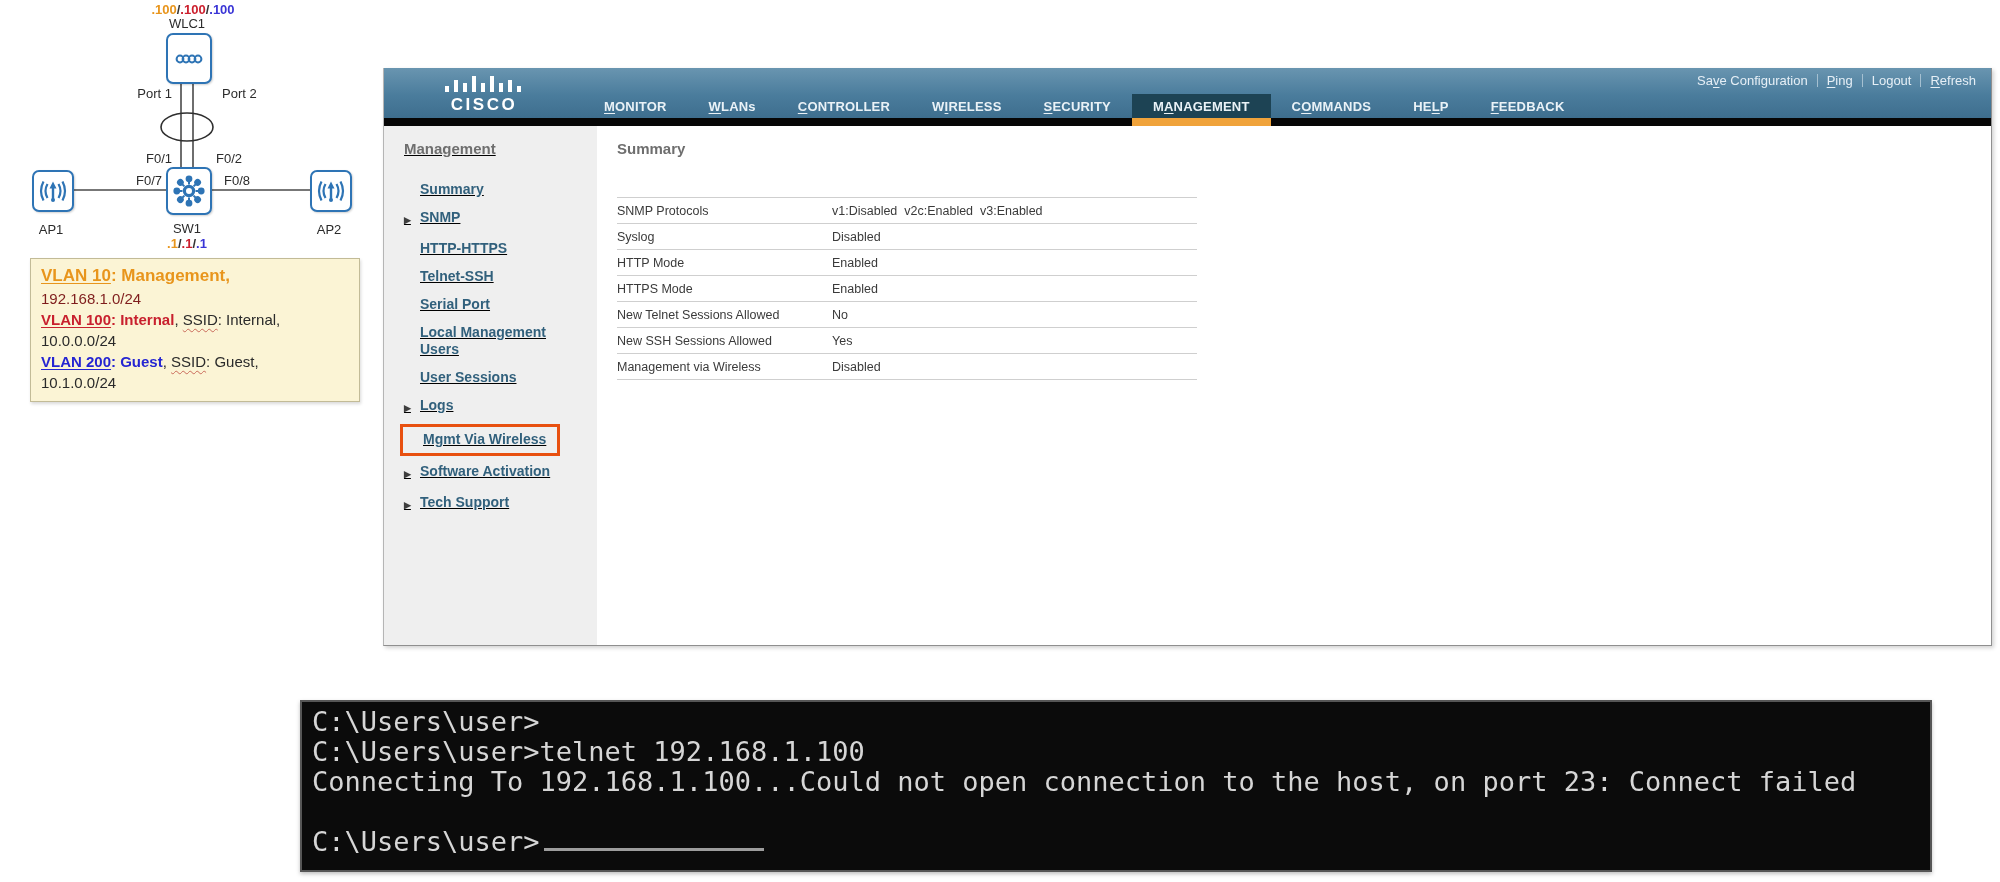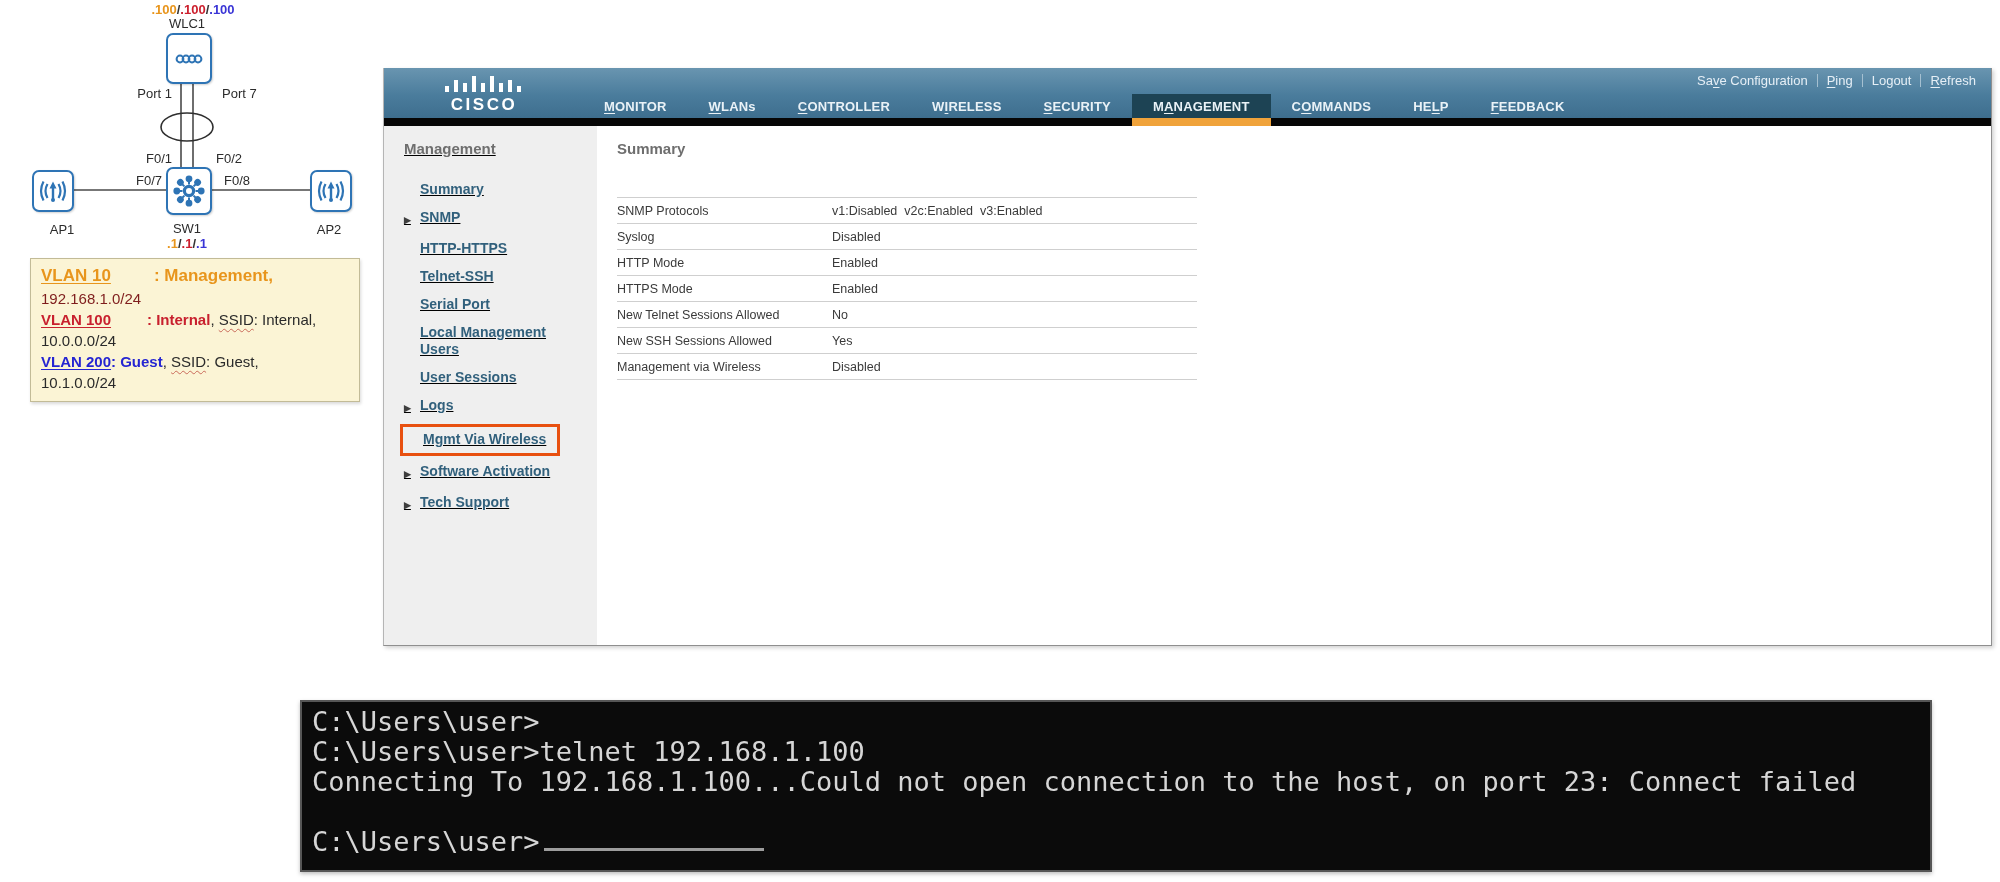--- a/index.html
+++ b/index.html
@@ -82,21 +82,21 @@
   <div class="dev-box" style="left:166px;top:33px;width:42px;height:47px;">
     <svg width="30" height="12" viewBox="0 0 30 12">
       <circle cx="6" cy="6" r="3.4" fill="none" stroke="#2e74b5" stroke-width="2"></circle>
       <circle cx="12" cy="6" r="3.4" fill="none" stroke="#2e74b5" stroke-width="2"></circle>
       <circle cx="18" cy="6" r="3.4" fill="none" stroke="#2e74b5" stroke-width="2"></circle>
       <circle cx="24" cy="6" r="3.4" fill="none" stroke="#2e74b5" stroke-width="2"></circle>
     </svg>
   </div>
 
   <span class="dlabel" style="left:128px;top:86px;width:44px;text-align:right;">Port 1</span>
-  <span class="dlabel" style="left:222px;top:86px;">Port 7</span>
+  <span class="dlabel" style="left:222px;top:86px;">Port 2</span>
   <span class="dlabel" style="left:144px;top:151px;width:28px;text-align:right;">F0/1</span>
   <span class="dlabel" style="left:216px;top:151px;">F0/2</span>
   <span class="dlabel" style="left:128px;top:173px;width:34px;text-align:right;">F0/7</span>
   <span class="dlabel" style="left:224px;top:173px;">F0/8</span>
 
   <div class="dev-box" style="left:32px;top:170px;width:38px;height:38px;">
     <svg width="34" height="34" viewBox="0 0 34 34">
       <line x1="17" y1="26" x2="17" y2="12" stroke="#2e74b5" stroke-width="2.4"></line>
       <polygon points="13.5,14.5 20.5,14.5 17,7.5" fill="#2e74b5"></polygon>
       <circle cx="17" cy="26" r="2" fill="#2e74b5"></circle>
@@ -152,31 +152,31 @@
       <line x1="17" y1="26" x2="17" y2="12" stroke="#2e74b5" stroke-width="2.4"></line>
       <polygon points="13.5,14.5 20.5,14.5 17,7.5" fill="#2e74b5"></polygon>
       <circle cx="17" cy="26" r="2" fill="#2e74b5"></circle>
       <path d="M11.5 10 Q7.5 17 11.5 24" fill="none" stroke="#2e74b5" stroke-width="2.2"></path>
       <path d="M7.5 7.5 Q2.5 17 7.5 26.5" fill="none" stroke="#2e74b5" stroke-width="2.2"></path>
       <path d="M22.5 10 Q26.5 17 22.5 24" fill="none" stroke="#2e74b5" stroke-width="2.2"></path>
       <path d="M26.5 7.5 Q31.5 17 26.5 26.5" fill="none" stroke="#2e74b5" stroke-width="2.2"></path>
     </svg>
   </div>
 
-  <span class="dlabel cx" style="left:62px;top:222px;">AP1</span>
+  <span class="dlabel cx" style="left:51px;top:222px;">AP1</span>
   <span class="dlabel cx" style="left:187px;top:221px;">SW1</span>
   <span class="dlabel cx" style="left:329px;top:222px;">AP2</span>
   <span class="dlabel cx" style="left:187px;top:236px;"><span style="color: rgb(232, 149, 28); font-weight: bold;">.1</span><span style="color: rgb(51, 51, 51); font-weight: bold;">/</span><span style="color: rgb(204, 31, 45); font-weight: bold;">.1</span><span style="color: rgb(51, 51, 51); font-weight: bold;">/</span><span style="color: rgb(58, 53, 214); font-weight: bold;">.1</span></span>
 </div>
 
 <div class="note-box">
   <div>
-      <div class="note-line"><span class="uline" style="color: rgb(232, 149, 28); font-weight: bold;">VLAN 10</span><span style="color: rgb(232, 149, 28); font-weight: bold; margin-left: 43px;">: Management,</span></div>
+      <div class="note-line"><span class="uline" style="color: rgb(232, 149, 28); font-weight: bold;">VLAN 10</span><span style="color: rgb(232, 149, 28); font-weight: bold;">: Management,</span></div>
       <div class="note-line"><span style="color: #7f1d1d;">192.168.1.0/24</span></div>
-      <div class="note-line"><span class="uline" style="color: rgb(200, 32, 46); font-weight: bold;">VLAN 100</span><span style="color: rgb(200, 32, 46); font-weight: bold; padding-left: 36px;">: Internal</span><span style="color: rgb(42, 42, 42);">, </span><span class="squiggle" style="color: rgb(42, 42, 42);">SSID</span><span style="color: rgb(42, 42, 42);">: Internal,</span></div>
+      <div class="note-line"><span class="uline" style="color: rgb(200, 32, 46); font-weight: bold;">VLAN 100</span><span style="color: rgb(200, 32, 46); font-weight: bold;">: Internal</span><span style="color: rgb(42, 42, 42);">, </span><span class="squiggle" style="color: rgb(42, 42, 42);">SSID</span><span style="color: rgb(42, 42, 42);">: Internal,</span></div>
       <div class="note-line"><span style="color: rgb(42, 42, 42);">10.0.0.0/24</span></div>
       <div class="note-line"><span class="uline" style="color: rgb(37, 37, 210); font-weight: bold;">VLAN 200</span><span style="color: rgb(37, 37, 210); font-weight: bold;">: Guest</span><span style="color: rgb(42, 42, 42);">, </span><span class="squiggle" style="color: rgb(42, 42, 42);">SSID</span><span style="color: rgb(42, 42, 42);">: Guest,</span></div>
       <div class="note-line"><span style="color: rgb(42, 42, 42);">10.1.0.0/24</span></div>
     </div>
 </div>
 
 <div class="wlc-window">
   <div class="wlc-header">
     <div class="logo">
       <svg width="78" height="20" viewBox="0 0 78 20">

